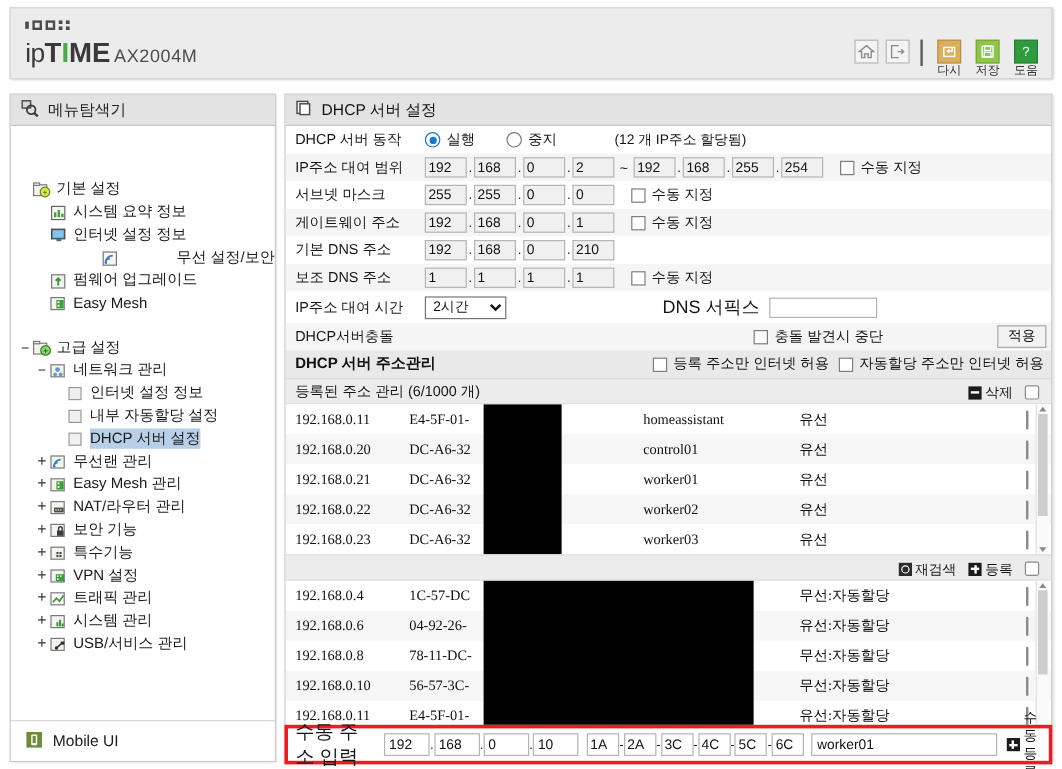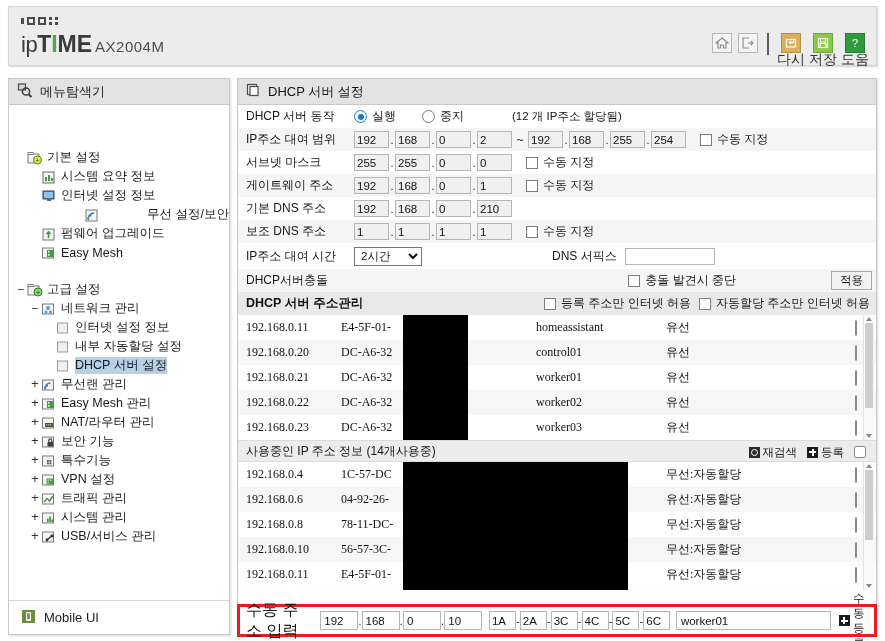--- a/index.html
+++ b/index.html
@@ -32,21 +32,21 @@
   .logo-i { color:#4aa94a; }
   .logo-model { font-size:15px; color:#4d4d4d; margin-left:3px; letter-spacing:0.5px; }
 
   .top-icons { position:absolute; right:8px; top:26px; display:flex; align-items:flex-start; gap:6px; }
   .ticon { width:20px; height:20px; display:flex; align-items:center; justify-content:center;
            border:1px solid #b6b6b6; background:#f4f4f4; }
   .ticon svg { display:block; }
   .tsep { width:2px; height:22px; background:#5c5c5c; margin:0 3px; }
   .tbtn { display:flex; flex-direction:column; align-items:center; width:26px; cursor:pointer; }
   .tbtn .box { width:20px; height:20px; display:flex; align-items:center; justify-content:center; border:1px solid rgba(0,0,0,0.18); }
-  .tbtn .lab { font-size:14px; color:#333; margin-top:1px; line-height:11px; white-space:nowrap; }
+  .tbtn .lab { font-size:10px; color:#333; margin-top:1px; line-height:11px; white-space:nowrap; }
 
   
   .sidebar {
     position:absolute; left:8px; top:78px; width:222px; height:557px;
     background:#fff; border:1px solid #c8c8c8;
     box-shadow:1px 1px 2px rgba(0,0,0,0.14);
   }
   .sb-head {
     height:26px; background:#e3e3e3; border-bottom:1px solid #c8c8c8;
     display:flex; align-items:center; padding-left:8px; gap:7px;
@@ -531,21 +531,21 @@
       <input class="octet" value="1" style="">
       <span style="width:14px;"></span>
       <span class="cb"></span>
       <span class="cb-lab">수동 지정</span>
     </div>
 
     <div class="frow" style="height:26px;">
       <div class="flabel">IP주소 대여 시간</div>
       <select class="sel-lease" id="leaseSelect"><option value="30분">30분</option><option value="1시간">1시간</option><option value="2시간" selected="">2시간</option><option value="6시간">6시간</option><option value="12시간">12시간</option><option value="1일">1일</option><option value="무제한">무제한</option></select>
       <span style="width:130px;"></span>
-      <span style="font-size:12px;color:#161616;margin-right:8px;">DNS 서픽스</span>
+      <span style="font-size:15px;color:#161616;margin-right:8px;">DNS 서픽스</span>
       <input class="tin" style="width: 90px;" value="">
     </div>
 
     <div class="frow alt">
       <div class="flabel">DHCP서버충돌</div>
       <span style="flex:1"></span>
       <span class="cb" style="margin-right:5px;"></span>
       <span class="cb-lab" style="margin-left:0;margin-right:140px;">충돌 발견시 중단</span>
       <button class="btn-apply">적용</button>
     </div>
@@ -553,20 +553,30 @@
     <div class="frow" style="background:#e9e9e9;">
       <div class="sec-title" style="width:190px;">DHCP 서버 주소관리</div>
       <span style="flex:1"></span>
       <span class="cb"></span>
       <span class="cb-lab">등록 주소만 인터넷 허용</span>
       <span style="width:8px;"></span>
       <span class="cb"></span>
       <span class="cb-lab" style="margin-right:6px;">자동할당 주소만 인터넷 허용</span>
     </div>
 
+    <div class="tbl-head">
+      <span class="t">등록된 주소 관리 (6/1000 개)</span>
+      <div class="tbl-actions">
+        <div class="act">
+          <span class="ibox-minus"></span>
+          <span class="lab">삭제</span>
+        </div>
+        <span class="chk-sm" style="margin-right:6px;"></span>
+      </div>
+    </div>
     <div class="tbl-rows" id="regRows" style="height:125px;">
         <div class="trow">
           <span class="c-ip">192.168.0.11</span>
           <span class="c-mac">E4-5F-01-</span>
           <span class="c-host">homeassistant</span>
           <span class="c-type">유선</span>
           <span class="c-chk"><span class="chk-sm"></span></span>
         </div>
         <div class="trow alt">
           <span class="c-ip">192.168.0.20</span>
@@ -598,21 +608,20 @@
         </div>
         <div class="redact" style="left: 165px; top: 0px; width: 65px; height: 125px;"></div>
         <div class="vscroll" style="top: 0px; height: 125px;">
           <div class="vsarrow up"></div>
           <div class="vthumb" style="top:8px;height:85px;"></div>
           <div class="vsarrow dn"></div>
         </div>
       </div>
 
     <div class="tbl-head">
-      <span class="t">사용중인 IP 주소 정보 (14개사용중)</span>
       <div class="tbl-actions">
         <div class="act">
           <span class="ibox-search"></span>
           <span class="lab">재검색</span>
         </div>
         <div class="act">
           <span class="ibox-plus"></span>
           <span class="lab">등록</span>
         </div>
         <span class="chk-sm" style="margin-right:6px;"></span>

